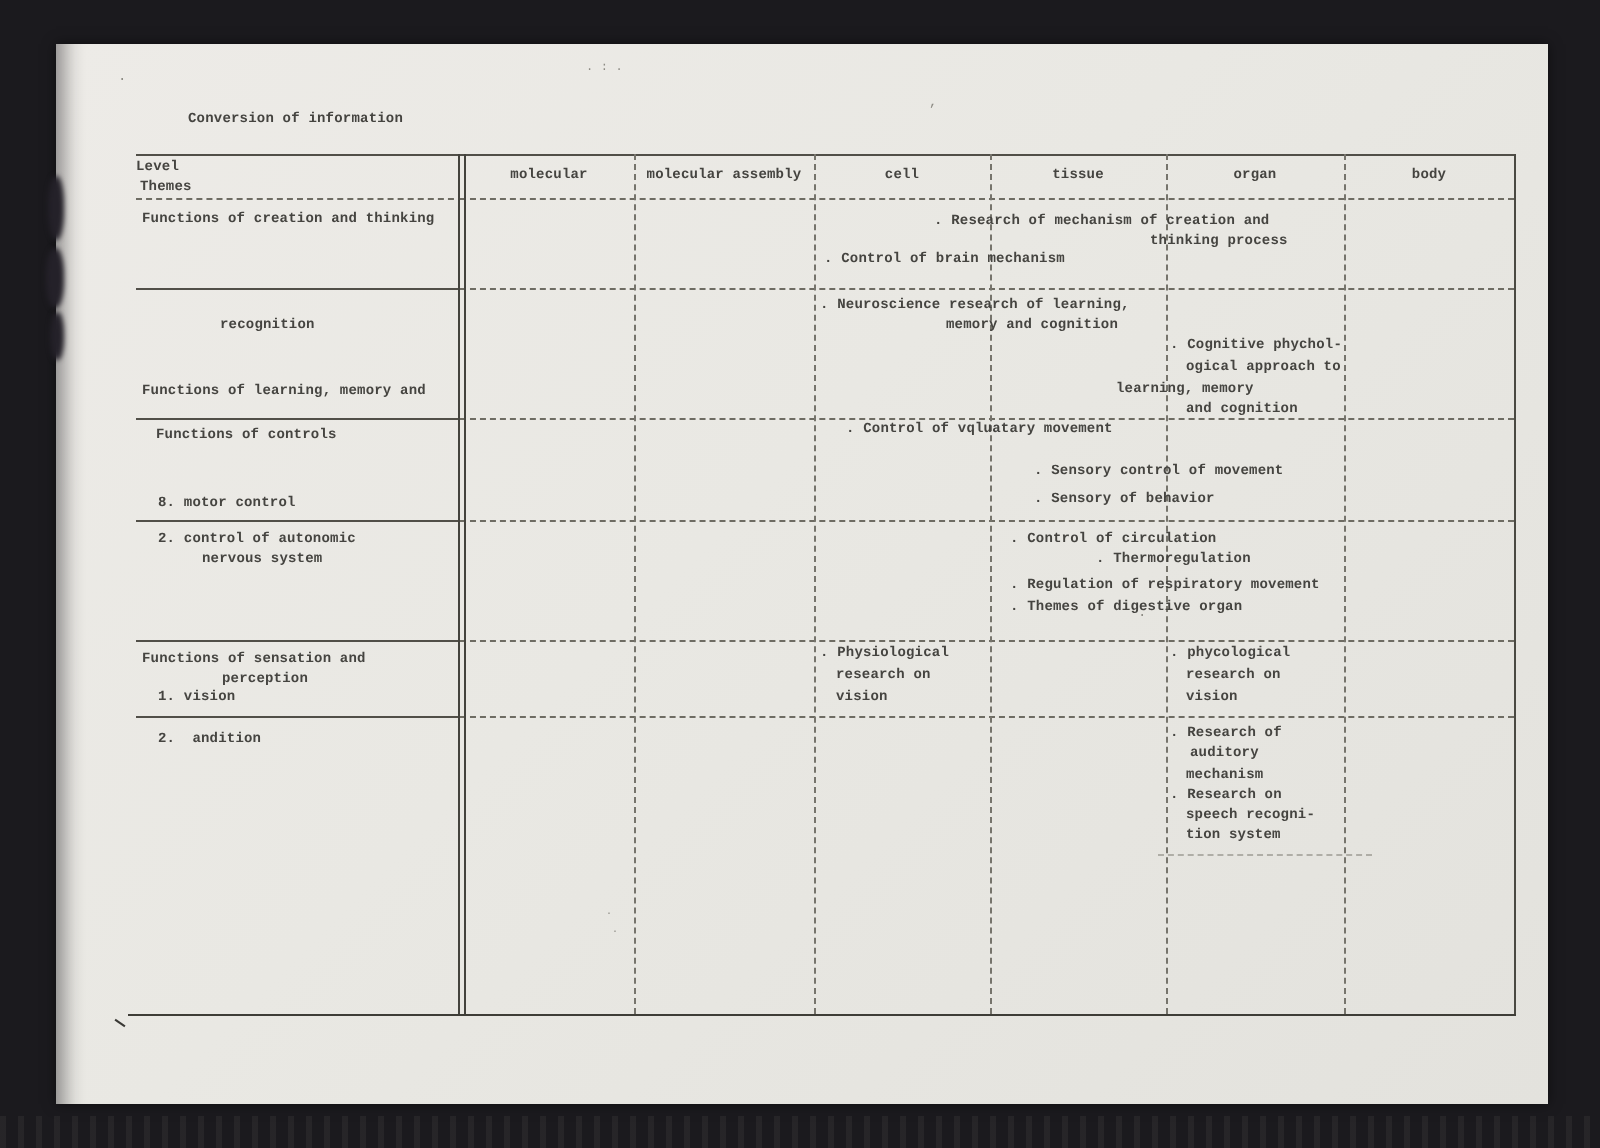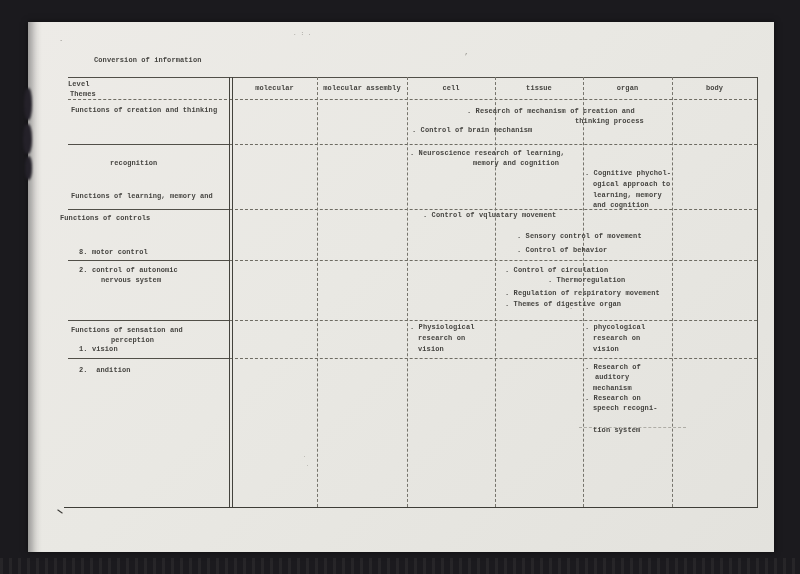--- a/index.html
+++ b/index.html
@@ -75,55 +75,55 @@
   <span class="t ctr" style="left:232px;top:84px;width:85px;">molecular</span>
   <span class="t ctr" style="left:317px;top:84px;width:90px;">molecular assembly</span>
   <span class="t ctr" style="left:407px;top:84px;width:88px;">cell</span>
   <span class="t ctr" style="left:495px;top:84px;width:88px;">tissue</span>
   <span class="t ctr" style="left:583px;top:84px;width:89px;">organ</span>
   <span class="t ctr" style="left:672px;top:84px;width:85px;">body</span>
 
   <span class="t" style="left:71px;top:106px;">Functions of creation and thinking</span>
   <span class="t" style="left:71px;top:149px;margin-top:43px;">Functions of learning, memory and</span>
   <span class="t" style="left:110px;top:159px;">recognition</span>
-  <span class="t" style="left:60px;top:214px;">Functions of controls</span>
+  <span class="t" style="left:78px;top:214px;">Functions of controls</span>
   <span class="t" style="left:79px;top:248px;">8. motor control</span>
   <span class="t" style="left:79px;top:266px;">2. control of autonomic</span>
   <span class="t" style="left:101px;top:276px;">nervous system</span>
   <span class="t" style="left:71px;top:326px;">Functions of sensation and</span>
   <span class="t" style="left:111px;top:336px;">perception</span>
   <span class="t" style="left:79px;top:345px;">1. vision</span>
   <span class="t" style="left:79px;top:366px;">2.  andition</span>
 
   <span class="t" style="left:467px;top:107px;">. Research of mechanism of creation and</span>
   <span class="t" style="left:575px;top:117px;">thinking process</span>
   <span class="t" style="left:412px;top:126px;">. Control of brain mechanism</span>
 
   <span class="t" style="left:410px;top:149px;">. Neuroscience research of learning,</span>
   <span class="t" style="left:473px;top:159px;">memory and cognition</span>
   <span class="t" style="left:585px;top:169px;">. Cognitive phychol-</span>
   <span class="t" style="left:593px;top:180px;">ogical approach to</span>
-  <span class="t" style="left:593px;top:191px;">learning, memory</span>
+  <span class="t" style="left:558px;top:191px;">learning, memory</span>
   <span class="t" style="left:593px;top:201px;">and cognition</span>
 
   <span class="t" style="left:423px;top:211px;">. Control of vqluatary movement</span>
   <span class="t" style="left:517px;top:232px;">. Sensory control of movement</span>
-  <span class="t" style="left:517px;top:246px;">. Control of behavior</span>
+  <span class="t" style="left:517px;top:246px;">. Sensory of behavior</span>
 
   <span class="t" style="left:505px;top:266px;">. Control of circulation</span>
   <span class="t" style="left:548px;top:276px;">. Thermoregulation</span>
   <span class="t" style="left:505px;top:289px;">. Regulation of respiratory movement</span>
   <span class="t" style="left:505px;top:300px;">. Themes of digestive organ</span>
 
   <span class="t" style="left:410px;top:323px;">. Physiological</span>
   <span class="t" style="left:418px;top:334px;">research on</span>
   <span class="t" style="left:418px;top:345px;">vision</span>
   <span class="t" style="left:585px;top:323px;">. phycological</span>
   <span class="t" style="left:593px;top:334px;">research on</span>
   <span class="t" style="left:593px;top:345px;">vision</span>
 
   <span class="t" style="left:585px;top:363px;">. Research of</span>
   <span class="t" style="left:595px;top:373px;">auditory</span>
   <span class="t" style="left:593px;top:384px;">mechanism</span>
   <span class="t" style="left:585px;top:394px;">. Research on</span>
   <span class="t" style="left:593px;top:404px;">speech recogni-</span>
-  <span class="t" style="left:593px;top:426px;">tion system</span>
+  <span class="t" style="left:593px;top:414px;">tion system</span>
 </div>
 
 </body></html>

